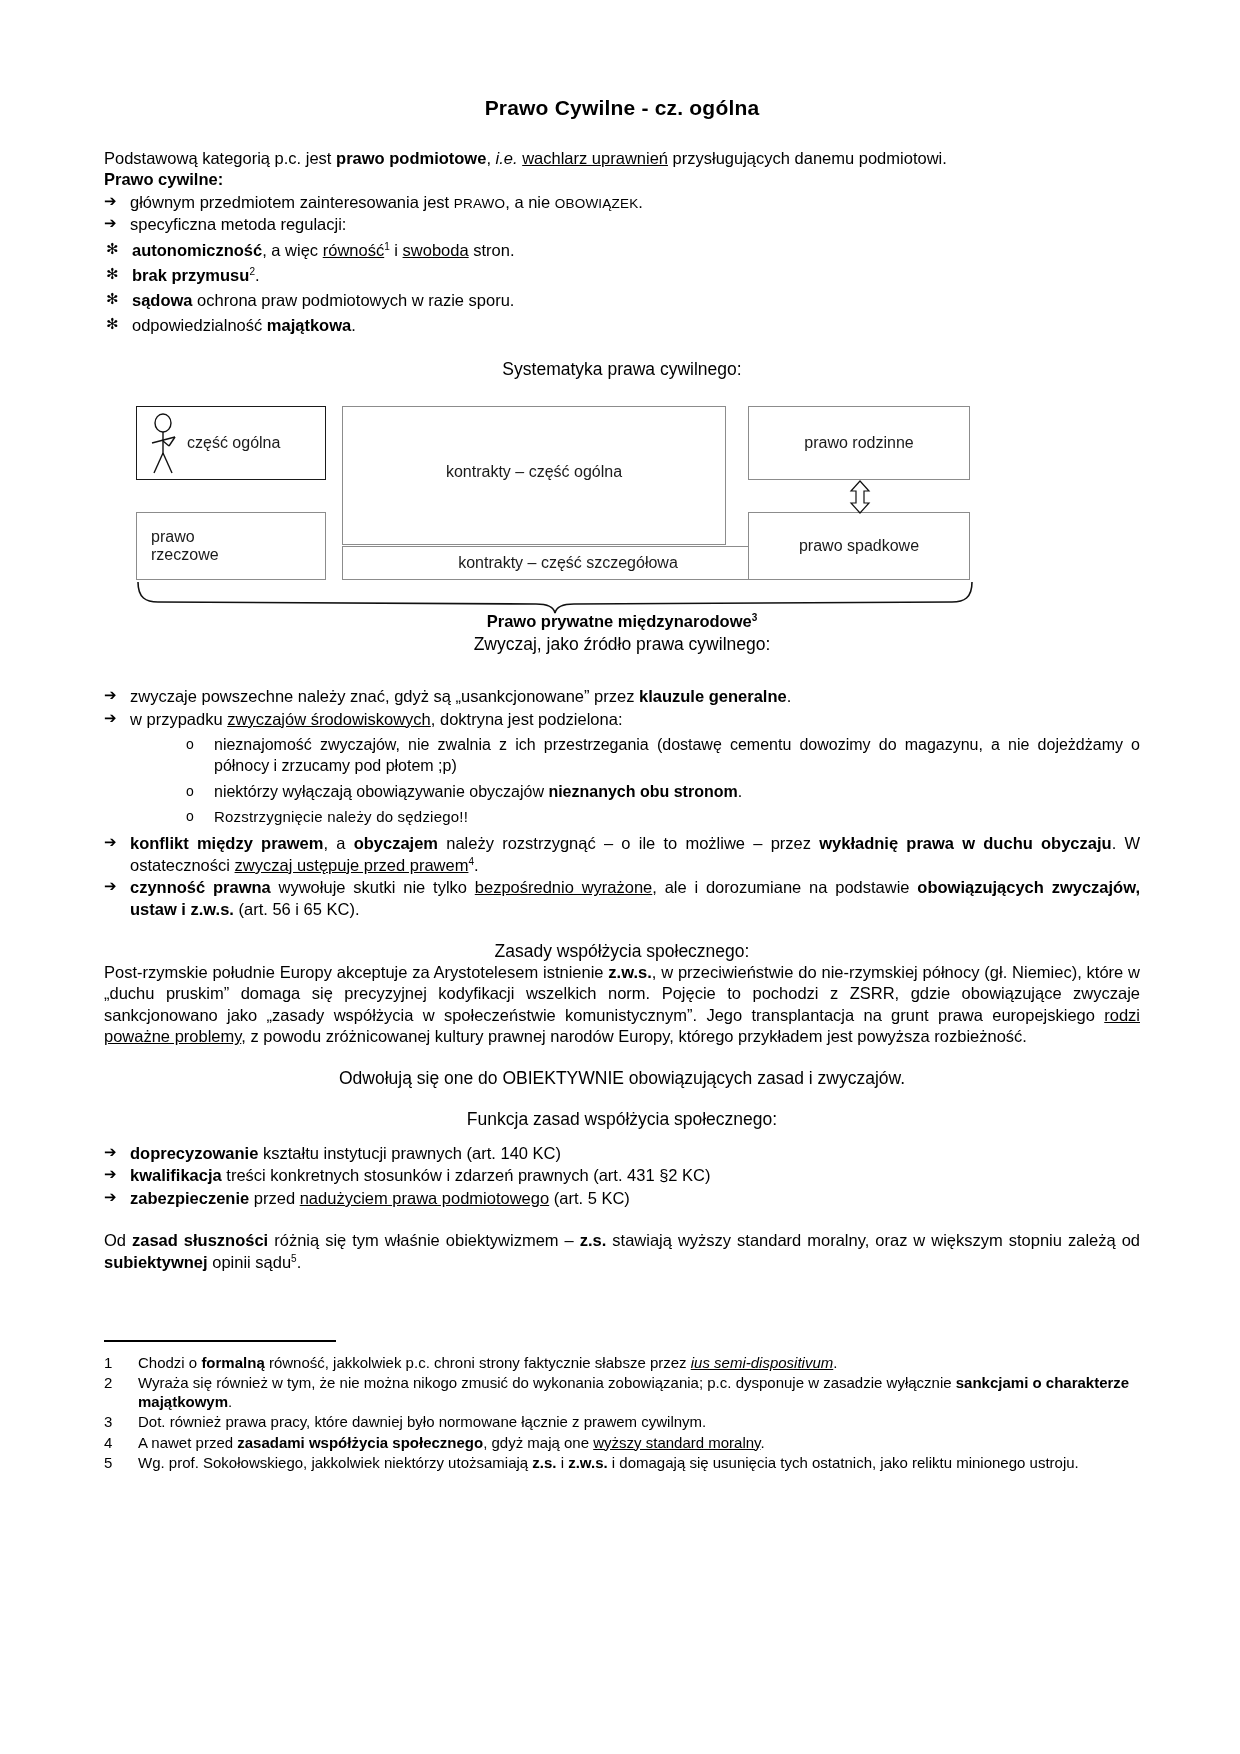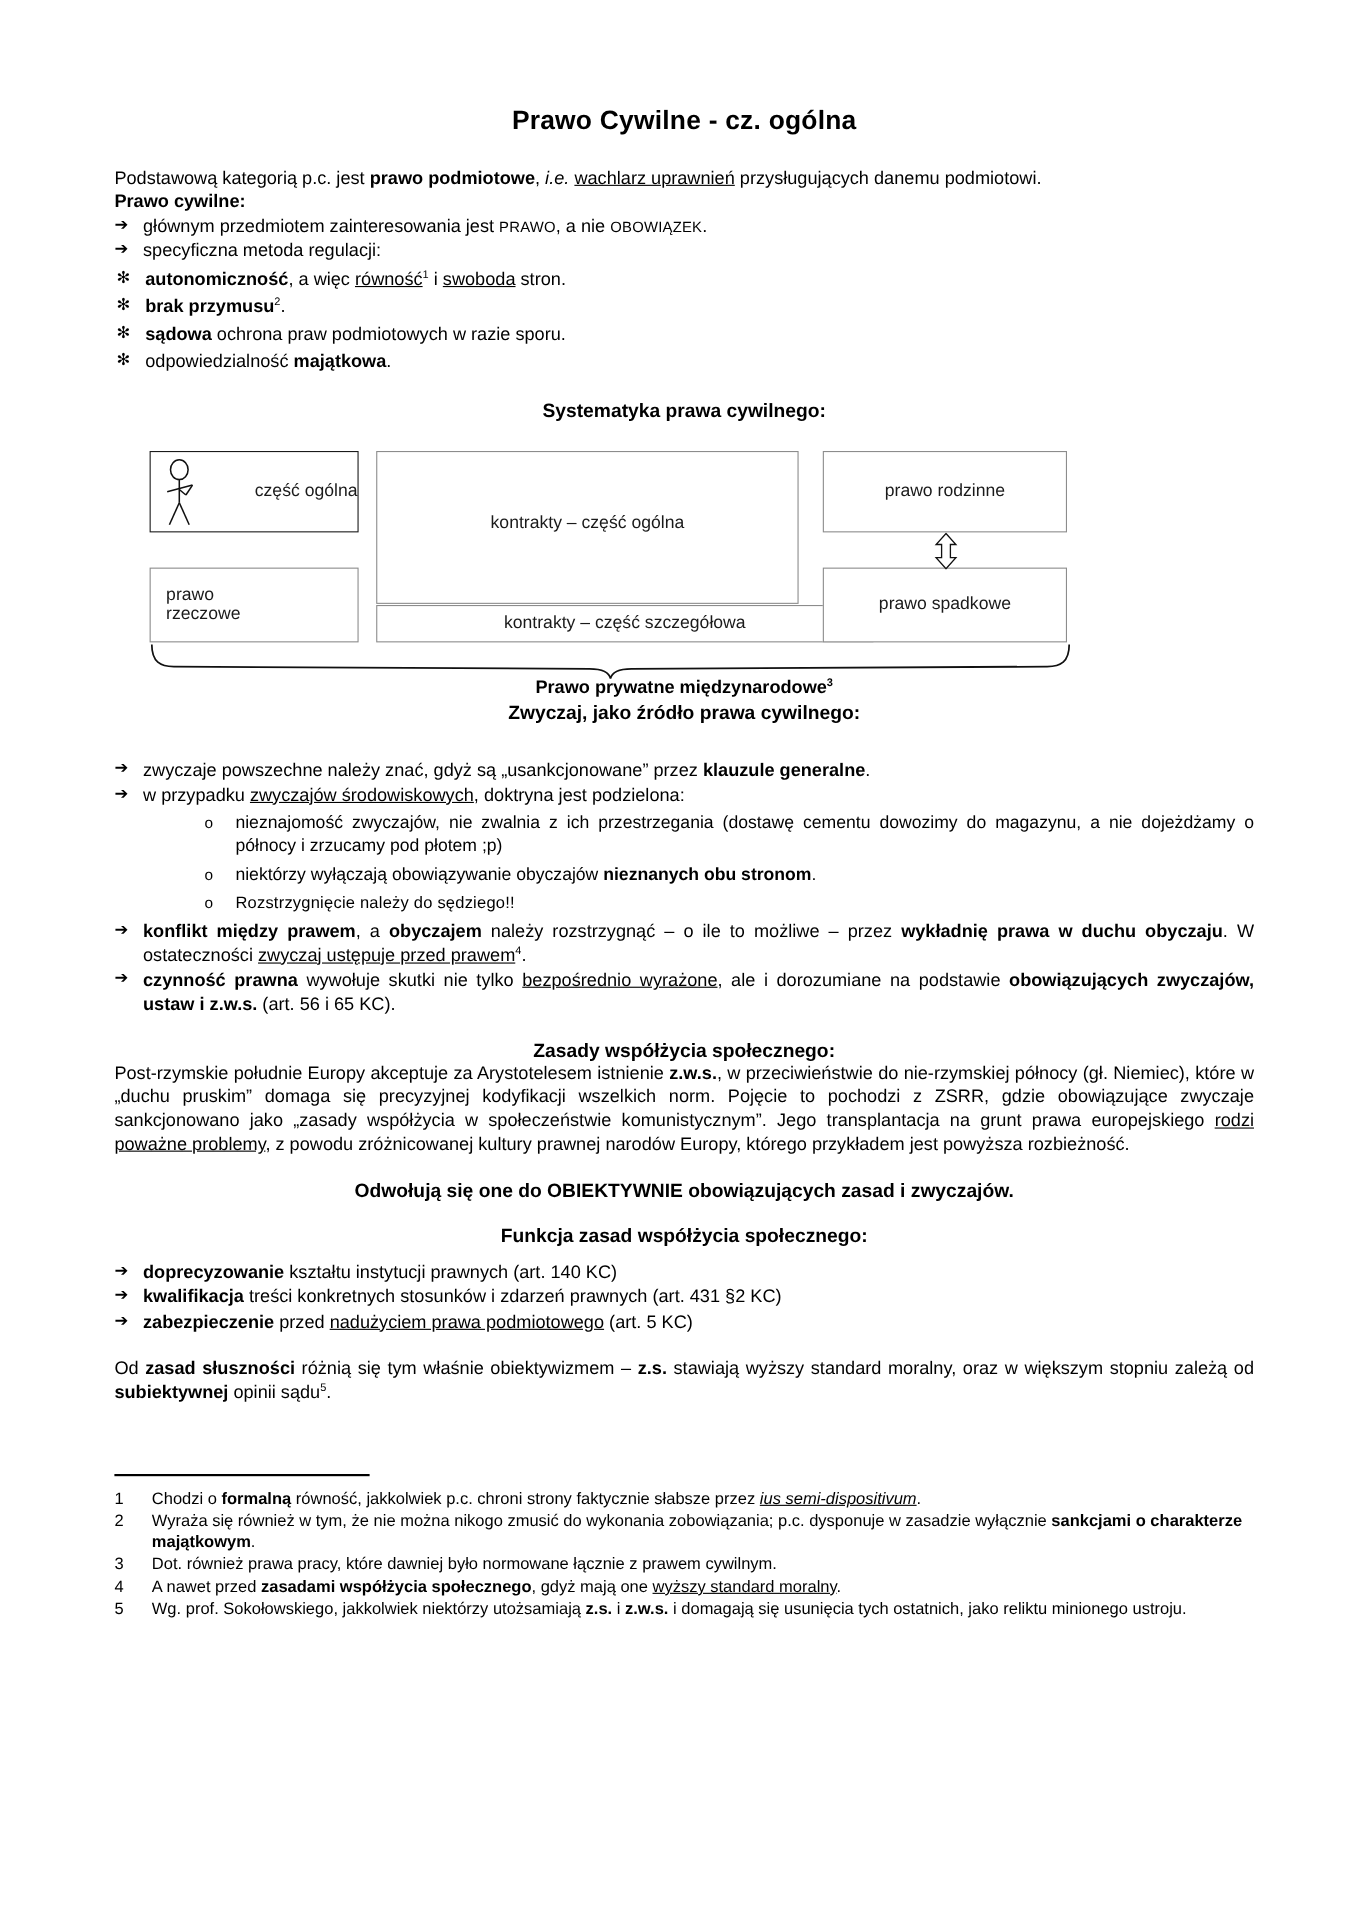--- a/index.html
+++ b/index.html
@@ -24,42 +24,42 @@
   }
   .content {
     position: absolute;
     left: 104px;
     top: 96px;
     width: 1036px;
   }
 
   
   h1.doc-title {
-    font-size: 24px;
+    font-size: 21px;
     font-weight: bold;
     text-align: center;
     margin: 0 0 28px 0;
     letter-spacing: 0.2px;
   }
   .para {
     font-size: 16.5px;
     line-height: 1.30;
     margin: 0;
     text-align: justify;
   }
   .para.lead { margin-bottom: 0; }
   b, .b { font-weight: bold; }
   .u { text-decoration: underline; margin-top: 32px; }
   .i { font-style: italic; }
   .sc { font-size: 13.5px; letter-spacing: 0.2px; }
   sup { font-size: 10px; vertical-align: super; line-height: 0; }
 
   .center-head {
     font-size: 17.5px;
-    font-weight: bold;
+    font-weight: normal;
     text-align: center;
     margin: 0;
   }
 
   
   ul.arrow, ul.circ, ul.star {
     list-style: none;
     margin: 0;
     padding: 0;
   }
@@ -117,21 +117,21 @@
     box-sizing: border-box;
     background: #ffffff;
     display: flex;
     align-items: center;
     justify-content: center;
     font-size: 16px;
     color: #1a1a1a;
   }
   .dbox.thin { border: 1px solid #8c8c8c; }
   .dbox.thick { border: 1.6px solid #1a1a1a; }
-  .dbox.lbl-left { justify-content: flex-end; padding-left: 18px; }
+  .dbox.lbl-left { justify-content: flex-start; padding-left: 4px; }
 
   #box-czesc-ogolna { left: 32px; top: 8px; width: 190px; height: 74px; }
   #box-prawo-rzeczowe { left: 32px; top: 114px; width: 190px; height: 68px;
       justify-content: flex-start; padding-left: 14px; }
   #box-kontrakty-ogolna { left: 238px; top: 8px; width: 384px; height: 139px;
       align-items: flex-start; padding-top: 56px; }
   #box-kontrakty-szczeg { left: 238px; top: 148px; width: 452px; height: 34px; }
   #box-prawo-rodzinne { left: 644px; top: 8px; width: 222px; height: 74px; }
   #box-prawo-spadkowe { left: 644px; top: 114px; width: 222px; height: 68px; }
 

